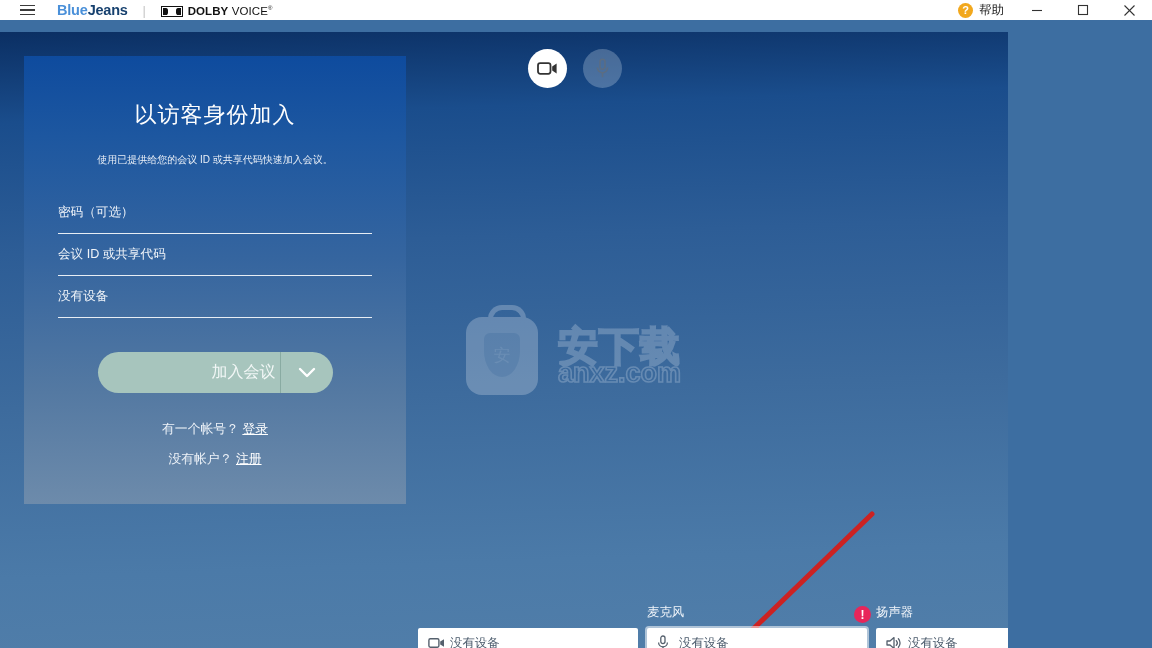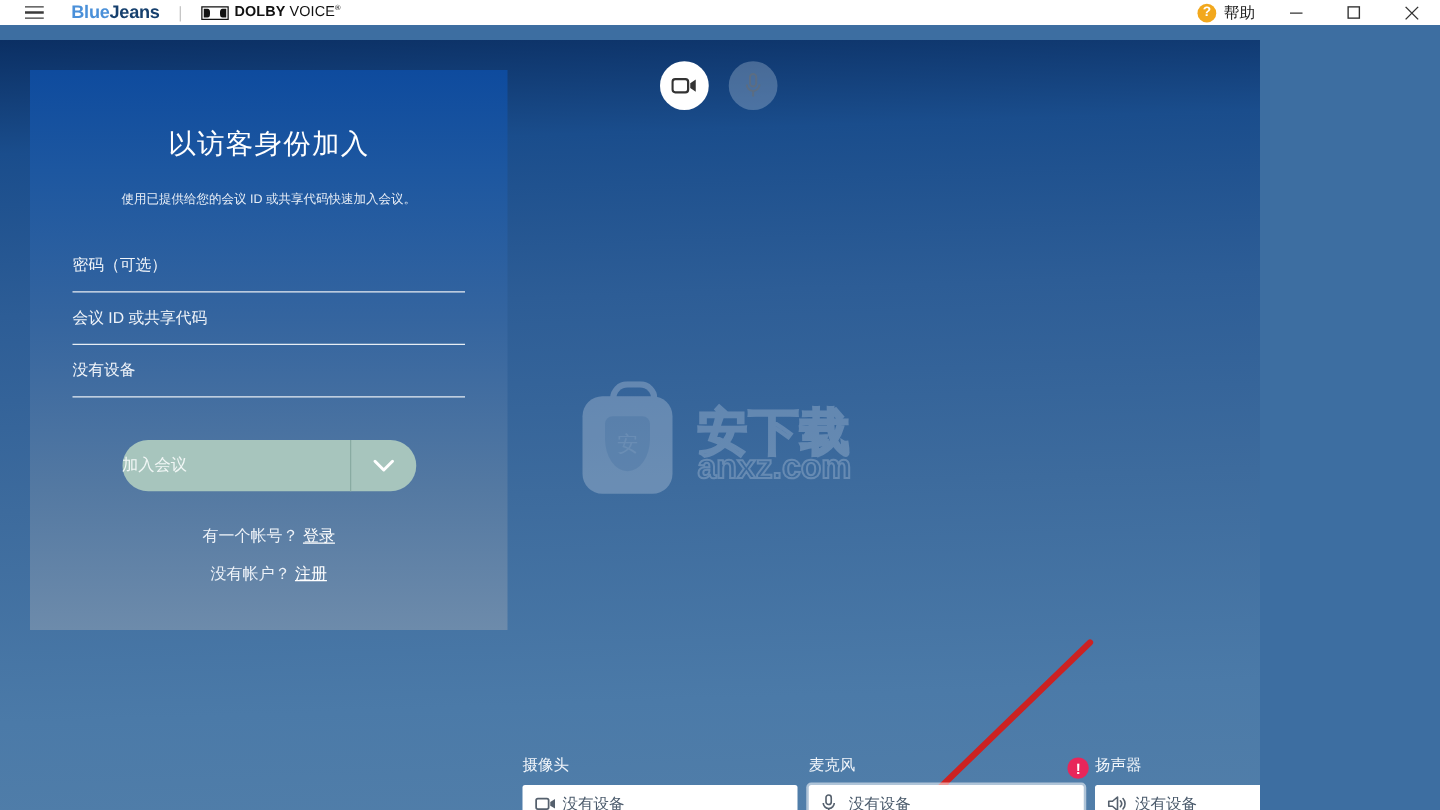--- a/index.html
+++ b/index.html
@@ -87,21 +87,21 @@
     position:relative;height:41px;border-bottom:1px solid #e7edf4;
     display:flex;align-items:center;
   }
   .field .ph{color:#f0f4f9;font-size:12.6px;}
   .joinrow{margin-top:34px;display:flex;justify-content:center;}
   .joinbtn{
     width:235px;height:41px;border-radius:21px;background:#a7c5bd;
     display:flex;align-items:center;position:relative;cursor:pointer;
   }
   .joinbtn .lbl{
-    flex:1;text-align:left;color:#f2f7f6;font-size:13px;padding-right:4px;
+    flex:1;text-align:right;color:#f2f7f6;font-size:16px;padding-right:4px;
   }
   .joinbtn .div{width:1px;height:41px;background:#89aba2;}
   .joinbtn .chev{
     width:52px;display:flex;align-items:center;justify-content:center;
   }
   .chev svg{display:block;}
   .links{margin-top:28px;text-align:center;}
   .links div{color:#edf2f8;font-size:12.8px;margin-bottom:13px;}
   .links a{color:#ffffff;text-decoration:underline;}
 
@@ -278,21 +278,20 @@
     </div>
 
     <svg class="arrow" viewBox="0 0 190 170">
       <line x1="162" y1="17" x2="38" y2="137" stroke="#cc2222" stroke-width="5" stroke-linecap="round"></line>
       <path d="M22 152 L50 128 L44 141 L52 140 Z" fill="#cc2222"></path>
     </svg>
 
     <div class="devices">
 
       <div class="devgroup">
-        <span class="devlabel">摄像头</span>
         <div class="devselect">
           <span class="dicon">
             <svg width="17" height="12" viewBox="0 0 17 12">
               <rect x="0.9" y="1.8" width="10" height="8.4" rx="1.4" fill="none" stroke="#55606d" stroke-width="1.4"></rect>
               <path d="M12.2 4.5 L16 2.2 L16 9.8 L12.2 7.5 Z" fill="#55606d"></path>
             </svg>
           </span>
           <span class="dtxt">没有设备</span>
         </div>
       </div>

